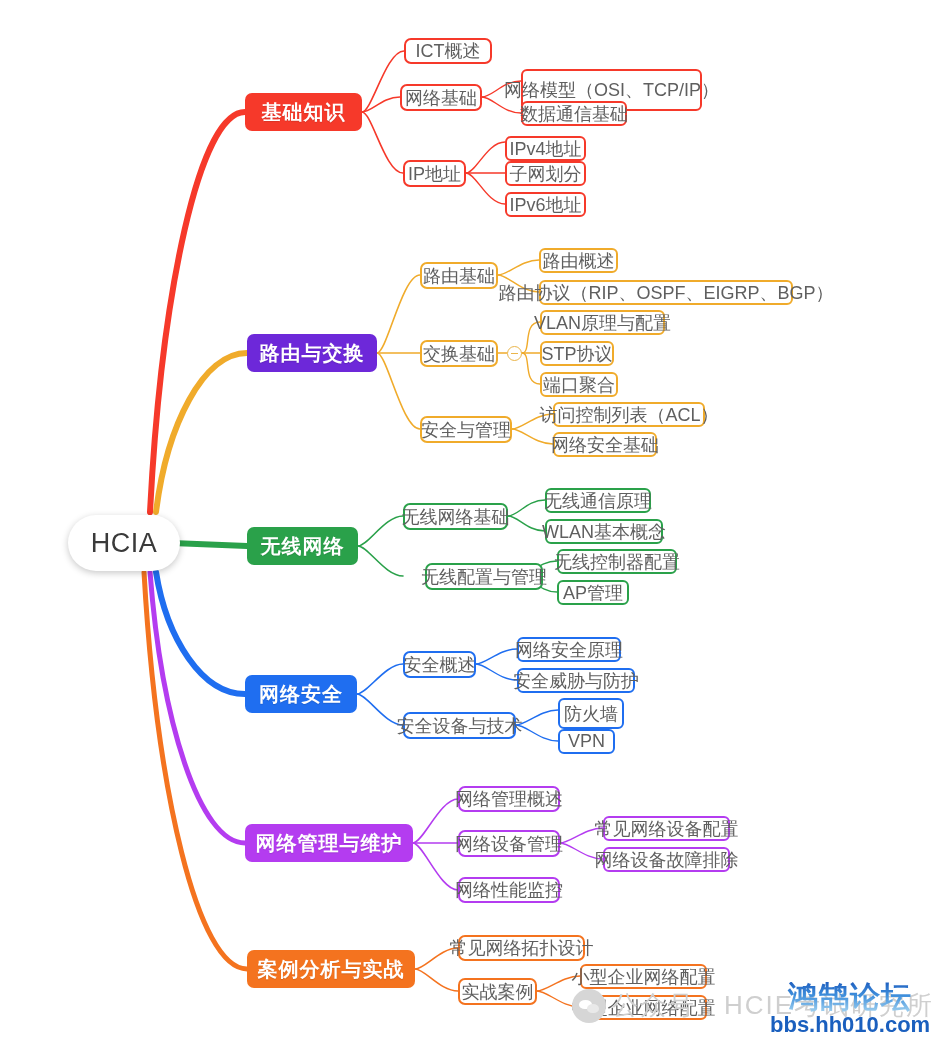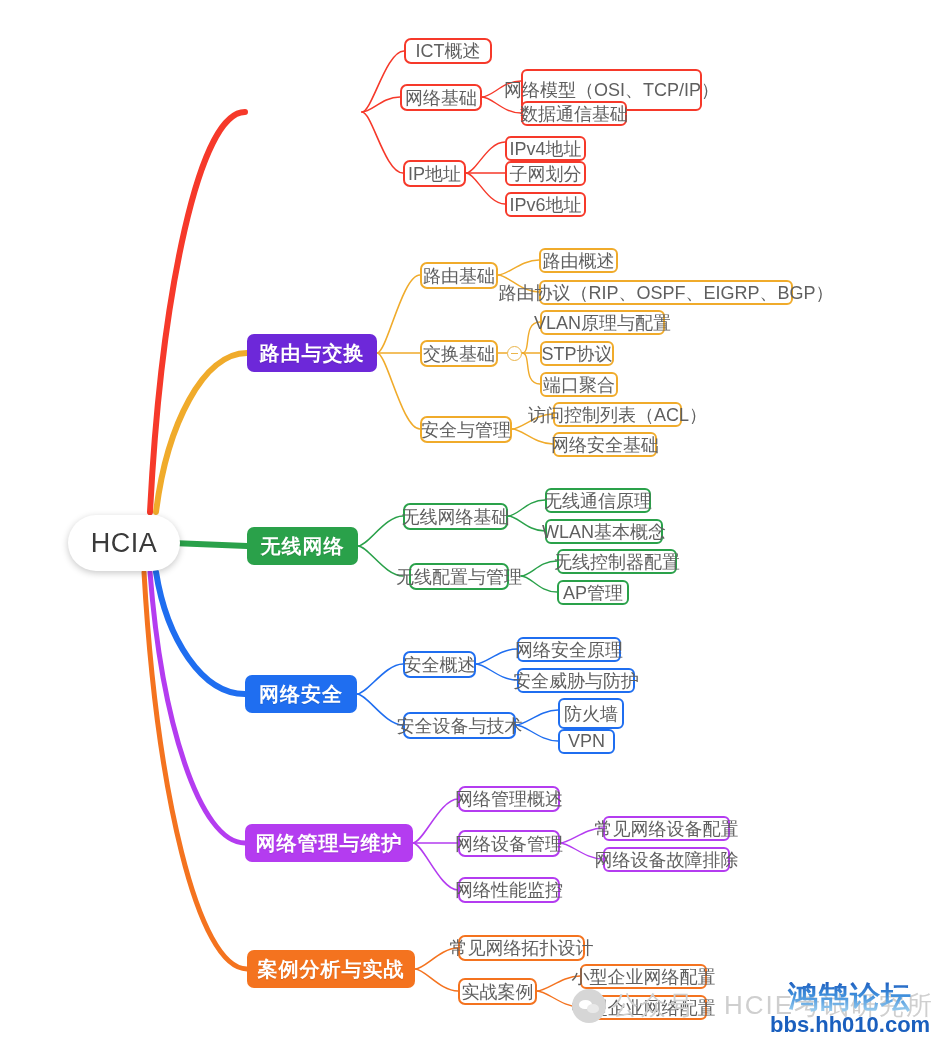--- a/index.html
+++ b/index.html
@@ -147,20 +147,23 @@
       <path d="M415,969 C425,969 440,948 458,948" stroke="#f4731f" stroke-width="1.6" fill="none" stroke-linecap="round"></path>
       <path d="M415,969 C425,969 440,991 458,991" stroke="#f4731f" stroke-width="1.6" fill="none" stroke-linecap="round"></path>
       <path d="M537,991 C547,991 562,976 580,976" stroke="#f4731f" stroke-width="1.4" fill="none" stroke-linecap="round"></path>
       <path d="M537,991 C547,991 562,1007 580,1007" stroke="#f4731f" stroke-width="1.4" fill="none" stroke-linecap="round"></path>
     </svg>
 
   <div class="node root" style="left:68px;top:515px;width:112px;height:56px;">
     <span>HCIA</span>
   </div>
 
+  <div class="node l1" style="left:245px;top:93px;width:117px;height:38px;background:#f6392a;">
+    <span>基础知识</span>
+  </div>
 
   <div class="node lx" style="left:404px;top:38px;width:88px;height:26px;border-color:#f6392a;">
     <span>ICT概述</span>
   </div>
 
   <div class="node lx" style="left:400px;top:84px;width:82px;height:27px;border-color:#f6392a;">
     <span>网络基础</span>
   </div>
   <div class="node lx l3" style="left:521px;top:69px;width:181px;height:42px;border-color:#f6392a;">
     <span>网络模型（OSI、TCP/IP）</span>
@@ -208,42 +211,42 @@
   <div class="node lx l3" style="left:540px;top:341px;width:74px;height:25px;border-color:#f0ab2b;">
     <span>STP协议</span>
   </div>
   <div class="node lx l3" style="left:540px;top:372px;width:78px;height:25px;border-color:#f0ab2b;">
     <span>端口聚合</span>
   </div>
 
   <div class="node lx" style="left:420px;top:416px;width:92px;height:27px;border-color:#f0ab2b;">
     <span>安全与管理</span>
   </div>
-  <div class="node lx l3" style="left:553px;top:402px;width:129px;height:25px;border-color:#f0ab2b;">
+  <div class="node lx l3" style="left:553px;top:402px;width:152px;height:25px;border-color:#f0ab2b;">
     <span>访问控制列表（ACL）</span>
   </div>
   <div class="node lx l3" style="left:553px;top:432px;width:104px;height:25px;border-color:#f0ab2b;">
     <span>网络安全基础</span>
   </div>
 
   <div class="node l1" style="left:247px;top:527px;width:111px;height:38px;background:#2aa14a;">
     <span>无线网络</span>
   </div>
 
   <div class="node lx" style="left:403px;top:503px;width:105px;height:27px;border-color:#2aa14a;">
     <span>无线网络基础</span>
   </div>
   <div class="node lx l3" style="left:545px;top:488px;width:106px;height:25px;border-color:#2aa14a;">
     <span>无线通信原理</span>
   </div>
   <div class="node lx l3" style="left:545px;top:519px;width:118px;height:25px;border-color:#2aa14a;">
     <span>WLAN基本概念</span>
   </div>
 
-  <div class="node lx" style="left:409px;top:563px;width:100px;height:27px;border-color:#2aa14a;">
+  <div class="node lx" style="left:425px;top:563px;width:118px;height:27px;border-color:#2aa14a;">
     <span>无线配置与管理</span>
   </div>
   <div class="node lx l3" style="left:557px;top:549px;width:120px;height:25px;border-color:#2aa14a;">
     <span>无线控制器配置</span>
   </div>
   <div class="node lx l3" style="left:557px;top:580px;width:72px;height:25px;border-color:#2aa14a;">
     <span>AP管理</span>
   </div>
 
   <div class="node l1" style="left:245px;top:675px;width:112px;height:38px;background:#1f6ef0;">

